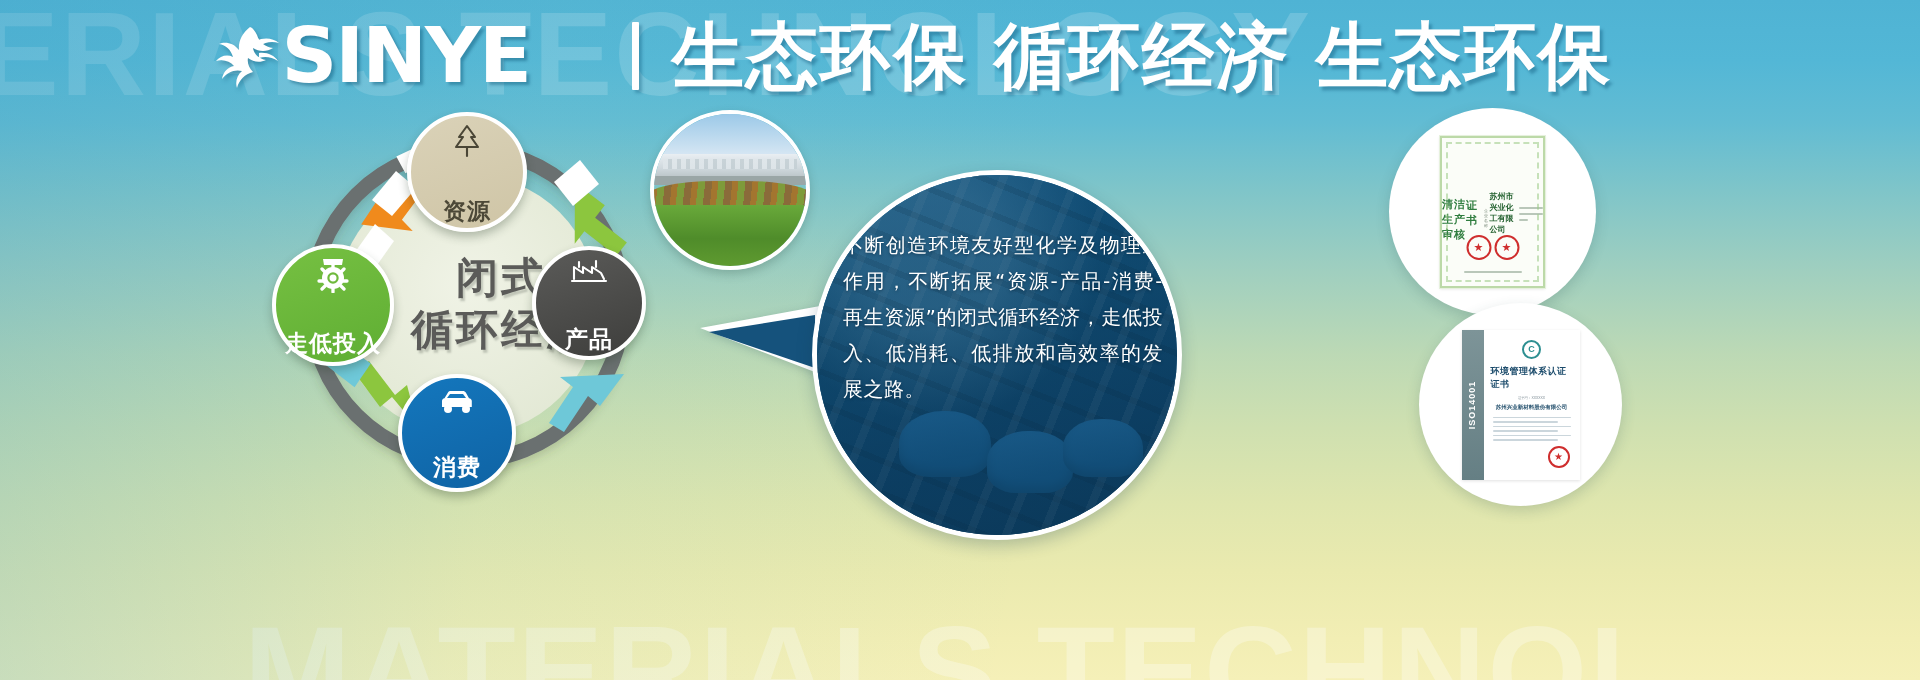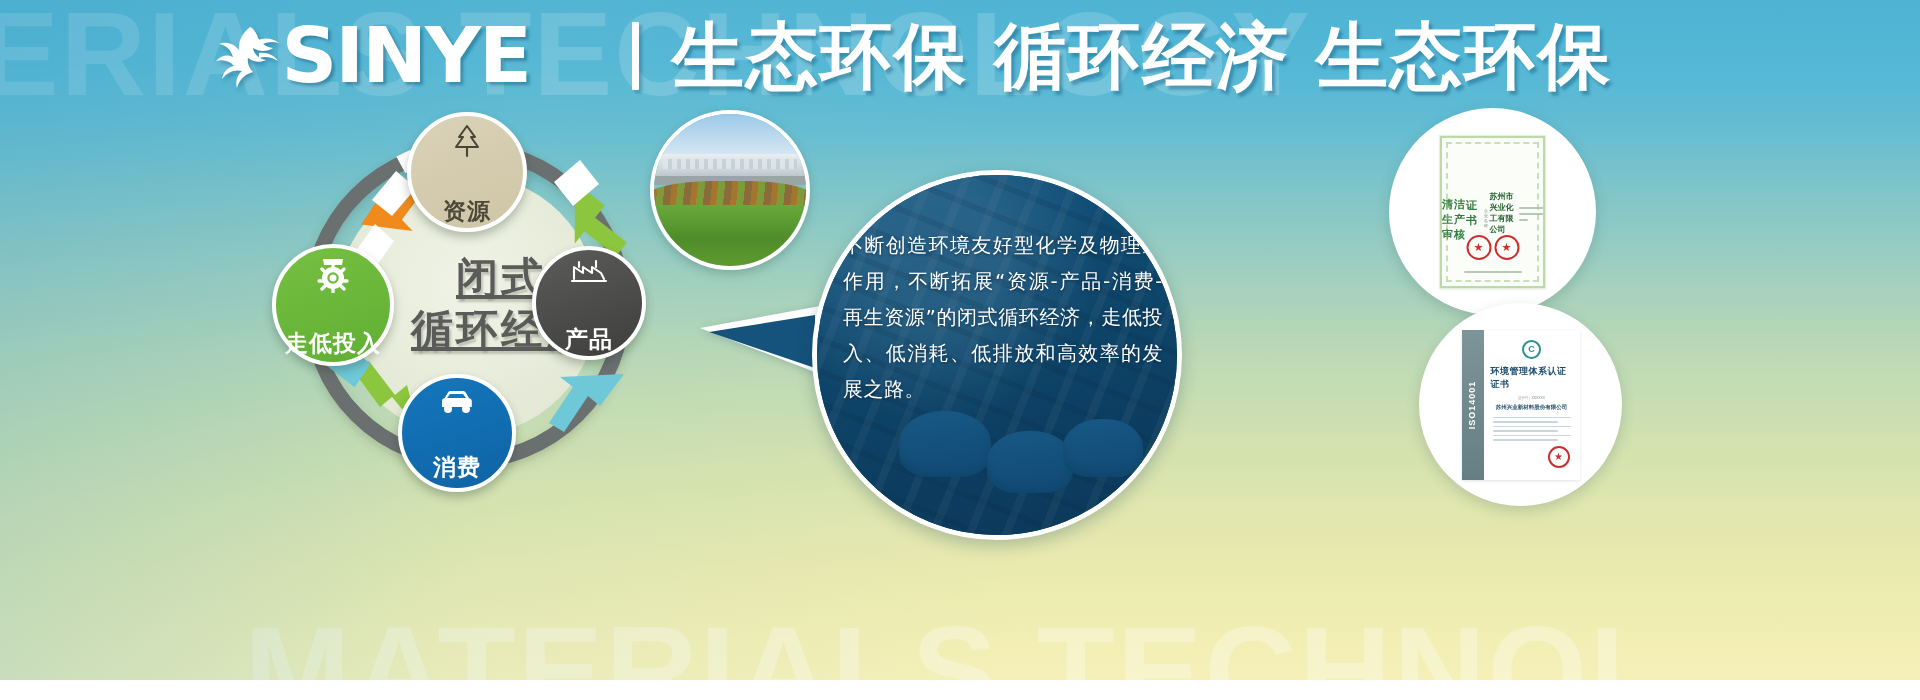--- a/index.html
+++ b/index.html
@@ -116,21 +116,20 @@
     left:4px; top:132px; width:122px; height:122px;
     background:linear-gradient(160deg,#76c042 0%,#5fae33 100%);
   }
 
   #centerText{
     position:absolute; left:118px; top:140px; width:230px;
     text-align:center; color:#5b5b59;
     font-weight:700; font-size:42px; line-height:52px; letter-spacing:3px;
     text-shadow:2px 3px 2px rgba(90,95,85,.30);
     font-family:"DejaVu Sans","Liberation Sans",sans-serif;
-    text-decoration:underline;
   }
 
   
   #photoCircle{
     position:absolute; left:650px; top:110px; width:160px; height:160px;
     border-radius:50%; overflow:hidden; border:4px solid #ffffff;
     box-shadow:0 4px 10px rgba(40,70,60,.25);
   }
   .ph-sky{ position:absolute; left:0; top:0; width:100%; height:34%;
     background:linear-gradient(180deg,#9cc9e8 0%,#cfe3f2 70%,#e6eef5 100%); }

